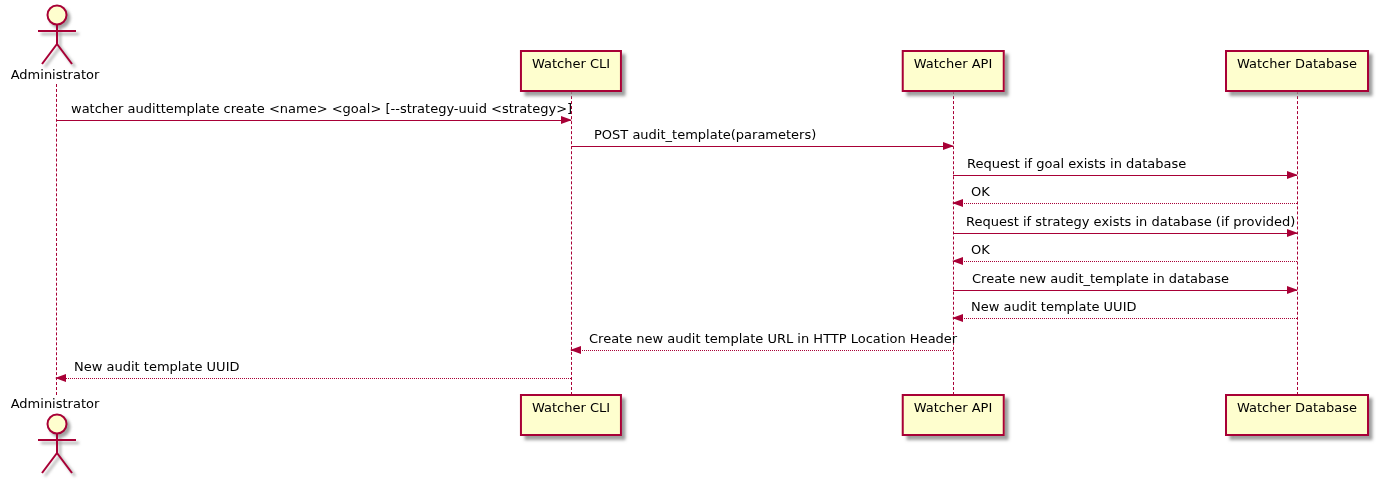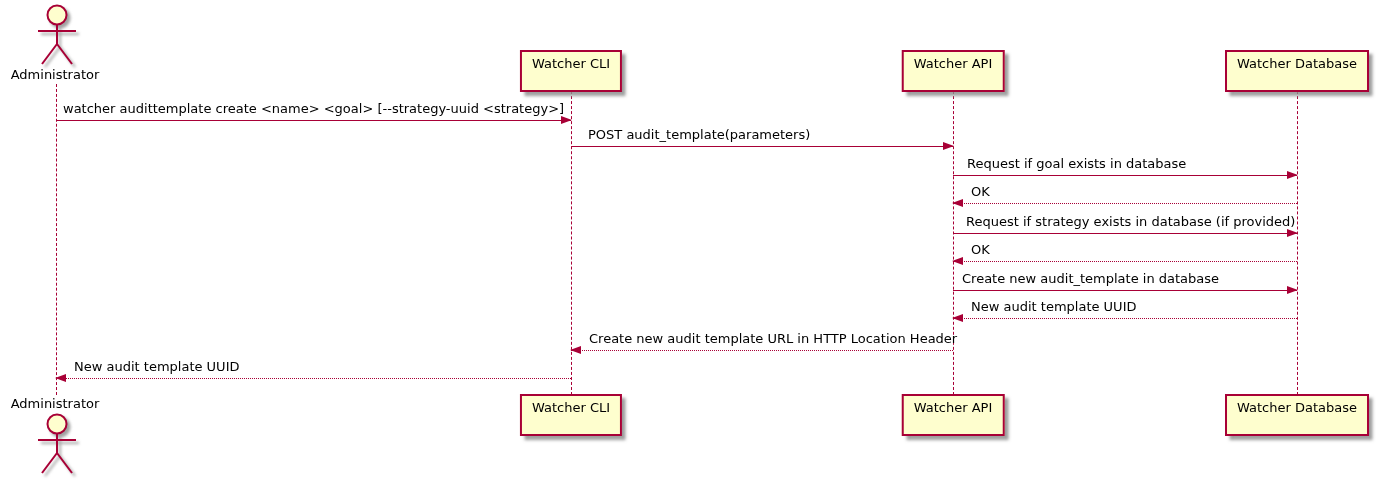--- a/index.html
+++ b/index.html
@@ -84,26 +84,26 @@
     <div class="participant" style="left: 571px; top: 394px;">Watcher CLI</div>
     <div class="lifeline" style="left: 953px; top: 81px; height: 314px;"></div>
     <div class="participant" style="left: 953px; top: 50px;">Watcher API</div>
     <div class="participant" style="left: 953px; top: 394px;">Watcher API</div>
     <div class="lifeline" style="left: 1297px; top: 81px; height: 314px;"></div>
     <div class="participant" style="left: 1297px; top: 50px;">Watcher Database</div>
     <div class="participant" style="left: 1297px; top: 394px;">Watcher Database</div>
     <div class="message" style="left: 56px; top: 120px; width: 515px;">
       <div class="msg-line solid"></div>
       <div class="arrowhead right"></div>
-      <div class="msg-label" style="left: 7px;">watcher audittemplate create &lt;name&gt; &lt;goal&gt; [--strategy-uuid &lt;strategy&gt;]</div>
+      <div class="msg-label" style="left: 15px;">watcher audittemplate create &lt;name&gt; &lt;goal&gt; [--strategy-uuid &lt;strategy&gt;]</div>
     </div>
     <div class="message" style="left: 571px; top: 146px; width: 382px;">
       <div class="msg-line solid"></div>
       <div class="arrowhead right"></div>
-      <div class="msg-label" style="left: 17px; text-align: center;">POST audit_template(parameters)</div>
+      <div class="msg-label" style="left: 23px; text-align: center;">POST audit_template(parameters)</div>
     </div>
     <div class="message" style="left: 953px; top: 175px; width: 344px;">
       <div class="msg-line solid"></div>
       <div class="arrowhead right"></div>
       <div class="msg-label" style="left: 14px;">Request if goal exists in database</div>
     </div>
     <div class="message" style="left: 953px; top: 203px; width: 344px;">
       <div class="msg-line dotted"></div>
       <div class="arrowhead left"></div>
       <div class="msg-label" style="left: 18px;">OK</div>
@@ -114,21 +114,21 @@
       <div class="msg-label" style="left: 13px;">Request if strategy exists in database (if provided)</div>
     </div>
     <div class="message" style="left: 953px; top: 261px; width: 344px;">
       <div class="msg-line dotted"></div>
       <div class="arrowhead left"></div>
       <div class="msg-label" style="left: 18px;">OK</div>
     </div>
     <div class="message" style="left: 953px; top: 290px; width: 344px;">
       <div class="msg-line solid"></div>
       <div class="arrowhead right"></div>
-      <div class="msg-label" style="left: 9px;">Create new audit_template in database</div>
+      <div class="msg-label" style="left: 19px;">Create new audit_template in database</div>
     </div>
     <div class="message" style="left: 953px; top: 318px; width: 344px;">
       <div class="msg-line dotted"></div>
       <div class="arrowhead left"></div>
       <div class="msg-label" style="left: 18px;">New audit template UUID</div>
     </div>
     <div class="message" style="left: 571px; top: 350px; width: 382px;">
       <div class="msg-line dotted"></div>
       <div class="arrowhead left"></div>
       <div class="msg-label" style="left: 18px;">Create new audit template URL in HTTP Location Header</div>

